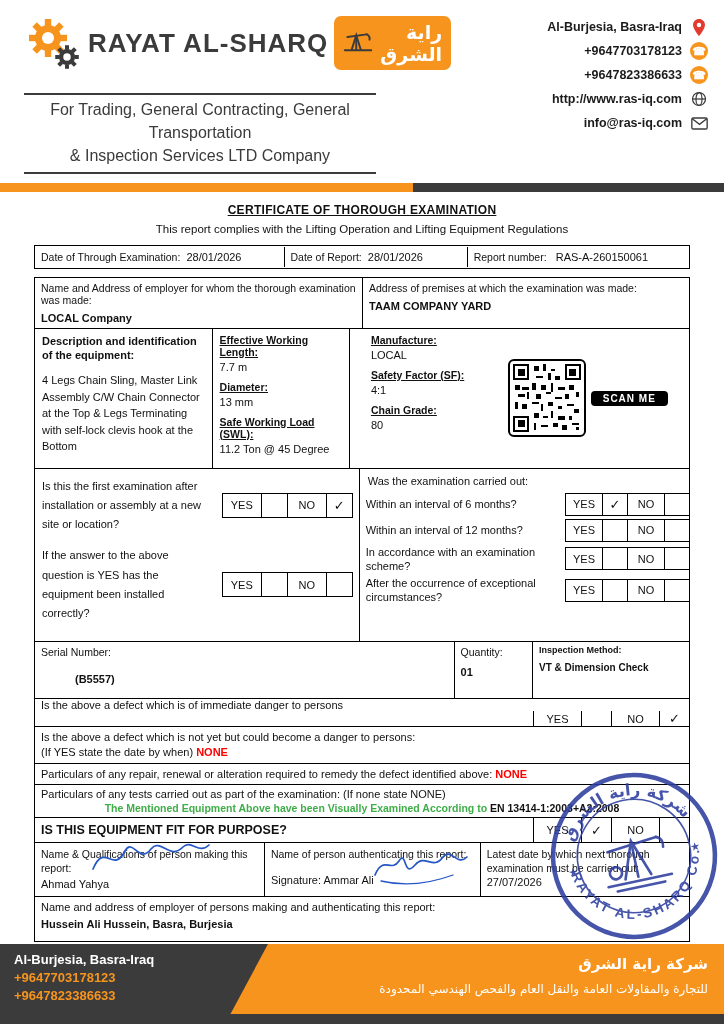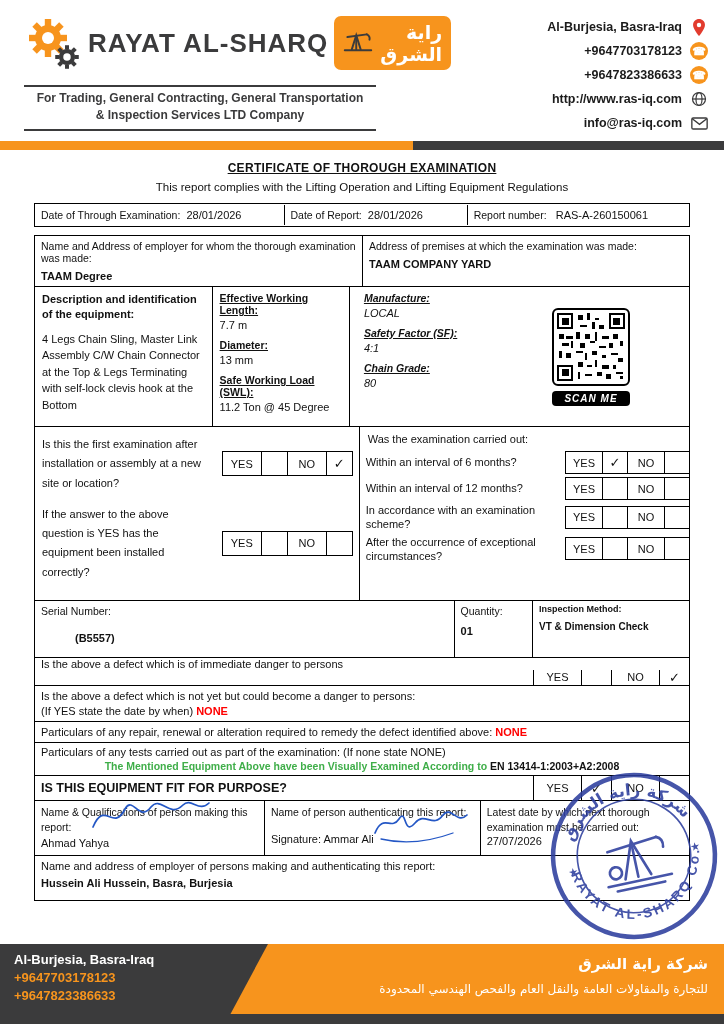--- a/index.html
+++ b/index.html
@@ -7,21 +7,21 @@
   body { font-family:"Liberation Sans", sans-serif; }
   .page { width:724px; height:1024px; background:#ffffff; margin:0 auto; position:relative; overflow:hidden; color:#111; }
 
   
   .header { display:flex; justify-content:space-between; padding:12px 16px 0 24px; }
   .logo-area { width:352px; }
   .logo-row { display:flex; align-items:center; gap:6px; }
   .company-name { font-size:26px; font-weight:bold; color:#3b3b3c; letter-spacing:1px; white-space:nowrap; }
   .orange-box { background:#f7941d; border-radius:7px; padding:5px 9px; display:flex; align-items:center; gap:7px; }
   .arabic-name { font-size:19px; font-weight:bold; color:#ffffff; font-family:"DejaVu Sans", sans-serif; }
-  .tagline { border-top:2px solid #3b3b3c; border-bottom:2px solid #3b3b3c; margin-top:11px; padding:3px 0 4px; text-align:center; font-size:12px; font-weight:bold; color:#3b3b3c; line-height:1.45; }
+  .tagline { border-top:2px solid #3b3b3c; border-bottom:2px solid #3b3b3c; margin-top:19px; padding:3px 0 4px; text-align:center; font-size:16px; font-weight:normal; color:#3b3b3c; line-height:1.45; }
   .contacts { display:flex; flex-direction:column; gap:6px; align-items:flex-end; padding-top:6px; }
   .contact-row { display:flex; align-items:center; gap:8px; font-size:12.5px; font-weight:bold; color:#1b1b1b; }
   .ic { width:18px; height:18px; display:flex; align-items:center; justify-content:center; flex:0 0 auto; }
   .ic-phone { background:#f7941d; color:#fff; border-radius:50%; font-size:11px; }
 
   .sep { display:flex; height:9px; margin-top:9px; }
   .sep-orange { background:#f7941d; width:57%; }
   .sep-dark { background:#3b3b3c; flex:1; }
 
   
@@ -49,23 +49,23 @@
   .emp-val { font-weight:bold; margin-top:6px; }
 
   .eq-row { min-height:106px; }
   .eq1 { width:27%; padding:5px 7px; }
   .eq-h { font-weight:bold; line-height:1.35; margin-bottom:9px; }
   .eq-desc { line-height:1.5; }
   .eq2 { width:21%; padding:5px 7px; }
   .eq-grp { margin-bottom:8px; }
   .eq-l { font-weight:bold; text-decoration:underline; font-size:10.5px; }
   .eq-v { margin-top:3px; }
-  .eq3 { flex:1; display:flex; padding:5px 14px;font-style:italic; }
+  .eq3 { flex:1; display:flex; padding:5px 21px; }
   .eq3-labels { width:46%; }
-  .qr-wrap { flex:1; display:flex; flex-direction:column; align-items:center; justify-content:center; gap:5px; }
+  .qr-wrap { flex:1; display:flex; flex-direction:row; align-items:center; justify-content:center; gap:5px; }
   .qr-frame { border:2px solid #000; border-radius:6px; padding:3px; background:#fff; line-height:0; }
   .scanme { background:#000; color:#fff; font-weight:bold; font-size:10px; padding:2px 12px; border-radius:4px; letter-spacing:1px; }
 
   .fe-row { min-height:128px; }
   .fe { width:49.5%; padding:8px 6px 6px 7px; }
   .fe-block { display:flex; align-items:center; gap:10px; margin-bottom:12px; }
   .fe-q { width:182px; line-height:1.75; }
   .yn { display:inline-flex; }
   .yn span { display:flex; align-items:center; justify-content:center; border:1px solid #000; margin-left:-1px; height:25px; background:#fff; }
   .yn .l { width:40px; } .yn .m { width:27px; font-size:13px; }
@@ -265,21 +265,21 @@
         <span class="lab">Report number:</span>&nbsp;&nbsp;
         <span>RAS-A-260150061</span>
       </div>
     </div>
 
     <div class="gap"></div>
 
     <div class="trow first emp-row">
       <div class="e1 cellpad">
         <div class="lab">Name and Address of employer for whom the thorough examination was made:</div>
-        <div class="emp-val">TAAM Degree</div>
+        <div class="emp-val">LOCAL Company</div>
       </div>
       <div class="e2 cellpad bl">
         <div class="lab">Address of premises at which the examination was made:</div>
         <div class="emp-val">TAAM COMPANY YARD</div>
       </div>
     </div>
 
     <div class="trow eq-row">
       <div class="eq1">
         <div class="eq-h">Description and identification of the equipment:</div>

